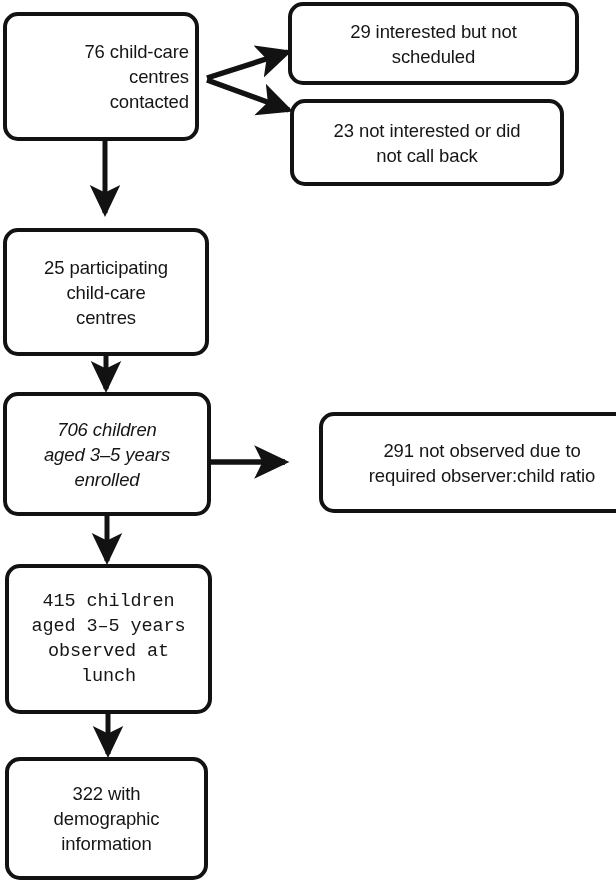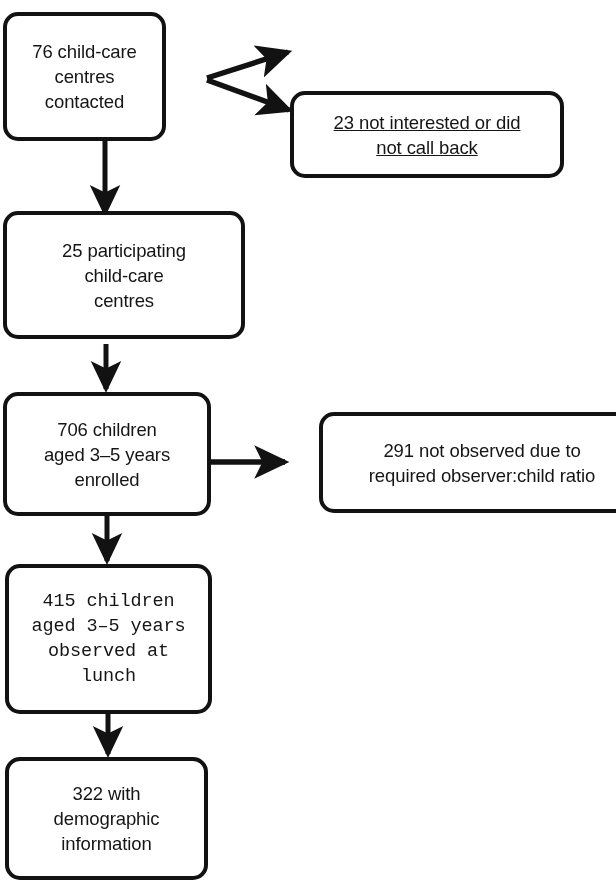--- a/index.html
+++ b/index.html
@@ -82,39 +82,43 @@
 
     <g>
       <path d="M107,516 L107,561" stroke="#121212" stroke-width="5" fill="none" marker-end="url(#arrowhead)"></path>
     </g>
 
     <g>
       <path d="M108,714 L108,754" stroke="#121212" stroke-width="5" fill="none" marker-end="url(#arrowhead)"></path>
     </g>
   </svg>
 
-  <div class="node" style="left:3px; top:12px; width:163px; height:129px;">
+  <div class="node" style="left:3px; top:12px; width:196px; height:129px;text-align:right;">
     <span class="node-label">76 child-care
 centres
 contacted</span>
   </div>
 
+  <div class="node" style="left:288px; top:2px; width:291px; height:83px;">
+    <span class="node-label">29 interested but not
+scheduled</span>
+  </div>
 
-  <div class="node" style="left:290px; top:91px; width:274px; height:87px;text-decoration:underline;">
+  <div class="node" style="left:290px; top:99px; width:274px; height:87px;">
     <span class="node-label">23 not interested or did
 not call back</span>
   </div>
 
-  <div class="node" style="left:3px; top:211px; width:242px; height:128px;">
+  <div class="node" style="left:3px; top:228px; width:206px; height:128px;">
     <span class="node-label">25 participating
 child-care
 centres</span>
   </div>
 
-  <div class="node" style="left:3px; top:392px; width:208px; height:124px;">
+  <div class="node" style="left:3px; top:392px; width:208px; height:124px;font-style:italic;">
     <span class="node-label">706 children
 aged 3–5 years
 enrolled</span>
   </div>
 
   <div class="node" style="left:287px; top:412px; width:326px; height:101px;margin-left:32px;">
     <span class="node-label">291 not observed due to
 required observer:child ratio</span>
   </div>
 

